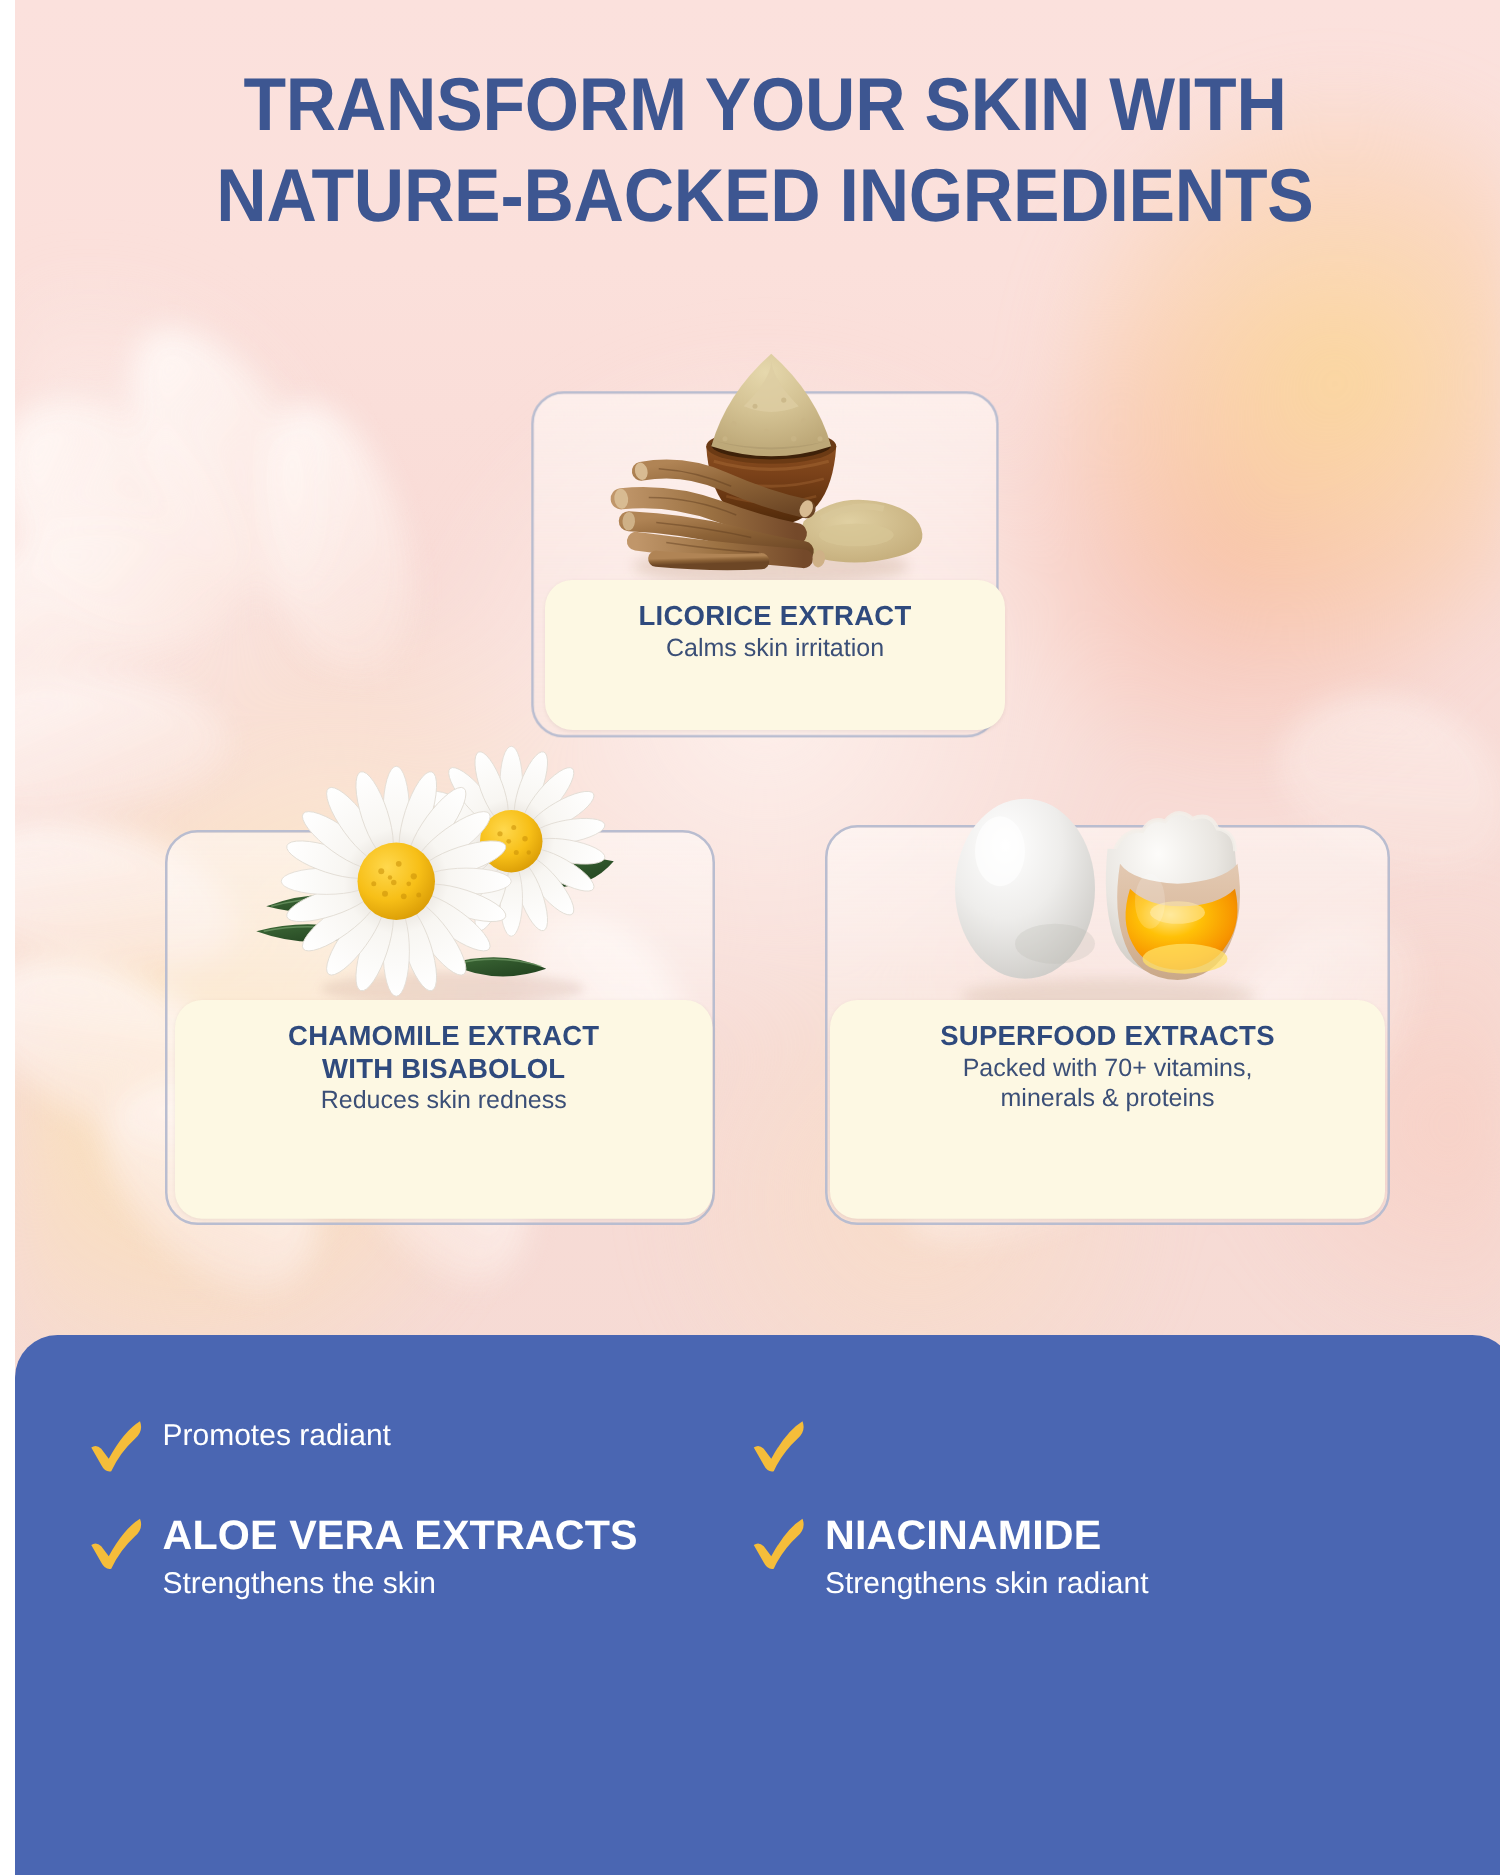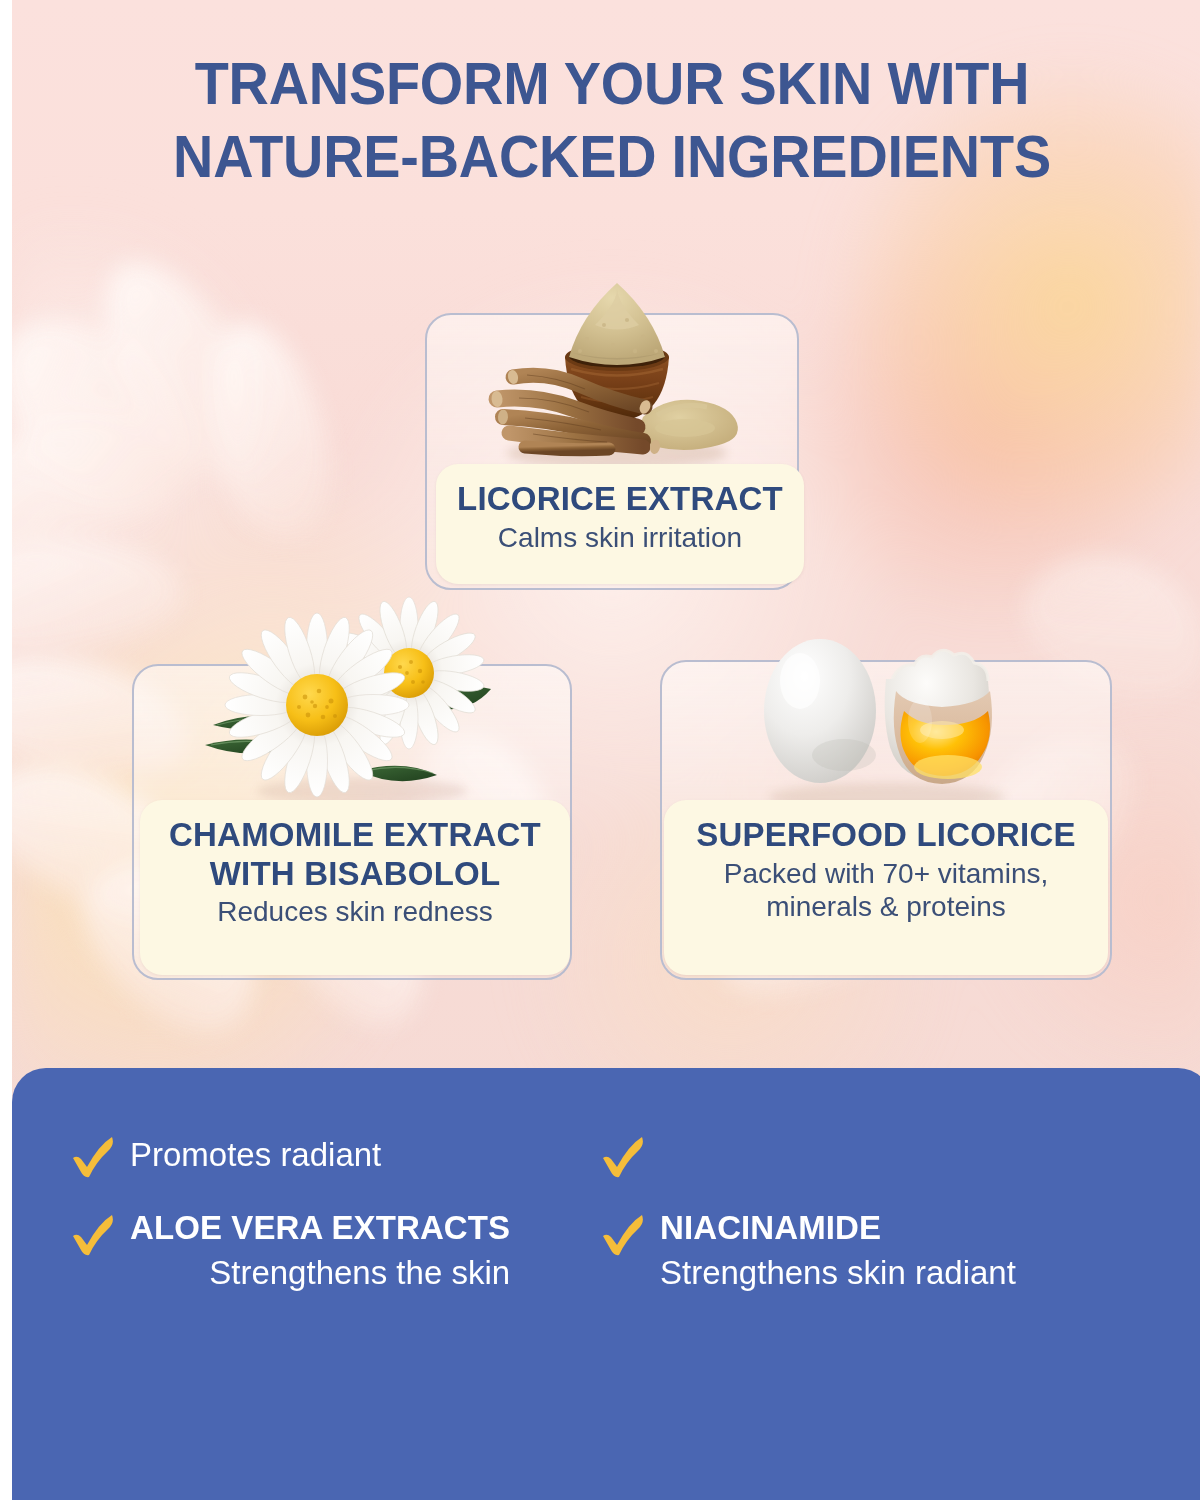--- a/index.html
+++ b/index.html
@@ -78,27 +78,27 @@
     position:absolute;
     background:#fdf8e3;
     border-radius:22px;
     text-align:center;
     color:#2f4a7d;
     box-shadow:0 1px 3px rgba(120,100,90,.10);
     padding:16px 18px 18px;
   }
   .label .t {
     font-weight:bold;
-    font-size:33px;
+    font-size:22px;
     line-height:1.17;
     letter-spacing:.2px;
     color:#2f4a7d;
   }
   .label .s {
-    font-size:28px;
+    font-size:20px;
     line-height:1.19;
     color:#3b4f77;
     margin-top:2px;
     font-weight:normal;
   }
 
   
   #card-licorice  { left:413px; top:313px; width:374px; height:277px; }
   #card-chamomile { left:120px; top:664px; width:440px; height:316px; }
   #card-superfood { left:648px; top:660px; width:452px; height:320px; }
@@ -126,25 +126,24 @@
   .check { flex:0 0 auto; width:46px; height:46px; margin-top:4px; }
   .btext { color:#ffffff; }
   .btext .bt {
     font-weight:bold;
     font-size:33px;
     line-height:1.2;
     letter-spacing:.1px;
     white-space:nowrap;
   }
   .btext .bs {
-    font-size:33px;
+    font-size:24px;
     line-height:1.26;
     font-weight:normal;
     margin-top:4px;
-    text-align:right;
   }
 </style>
 </head>
 <body>
 
 <div id="poster">
 
   <div class="bg-layer bg-base"></div>
   <div class="bg-layer bg-bokeh"></div>
   <div class="bg-layer bg-petals">
@@ -499,21 +498,21 @@
       <path d="M192 86 q14 14 40 14 q30 0 44-14 q6 26-6 44 q-12 20-38 21 q-28-1-38-21 q-10-18-2-44z" fill="url(#yolkG)"></path>
       <ellipse cx="236" cy="142" rx="34" ry="12" fill="#ffe066" opacity=".75"></ellipse>
       <ellipse cx="230" cy="105" rx="22" ry="9" fill="#ffe9a8" opacity=".55"></ellipse>
 
       <path d="M180 54 q8-16 22-14 q6-12 18-8 q10-12 22-2 q14-6 20 8 q14 2 14 18" stroke="#f2efe9" stroke-width="3" fill="none" opacity=".85"></path>
       <ellipse cx="208" cy="96" rx="12" ry="22" fill="#ffffff" opacity=".18"></ellipse>
     </svg>
   </div>
 
   <div class="label" id="label-superfood">
-    <div class="t">SUPERFOOD LICORICE</div>
+    <div class="t">SUPERFOOD EXTRACTS</div>
     <div class="s">Packed with 70+ vitamins,</div>
     <div class="s" style="margin-top:0">minerals &amp; proteins</div>
   </div>
 
   <div id="benefits">
     <div class="bgrid">
 
       <div class="bitem">
         <span class="check">
           <svg viewBox="0 0 46 46" width="46" height="46" aria-hidden="true">

